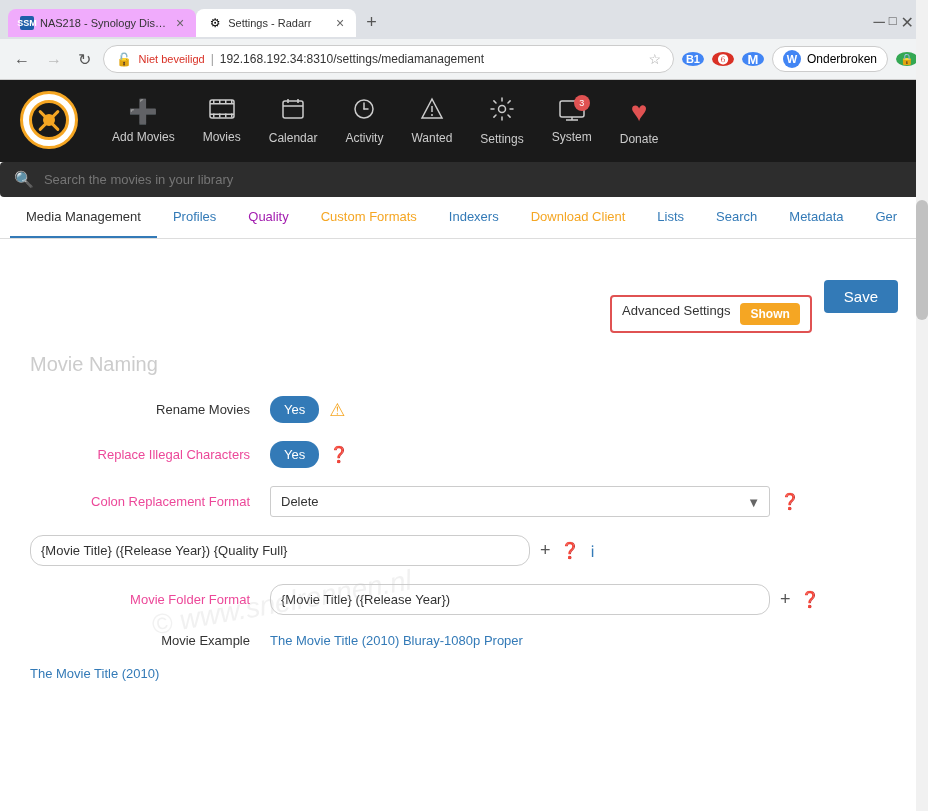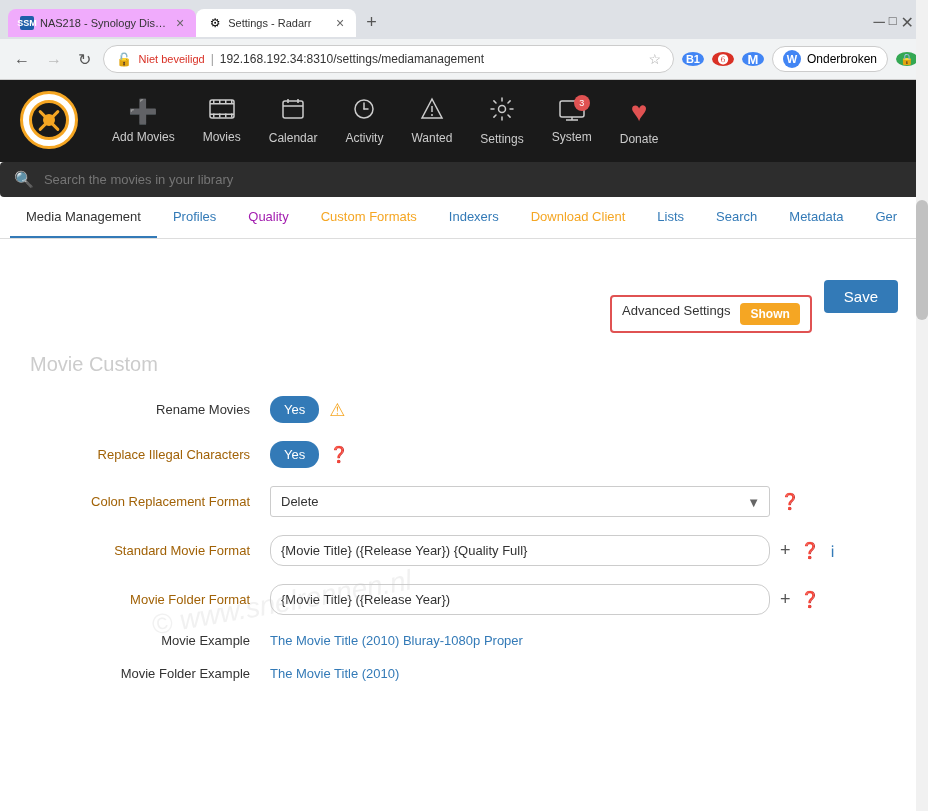--- a/index.html
+++ b/index.html
@@ -65,21 +65,21 @@
     .advanced-bar { display: flex; justify-content: flex-end; align-items: center; gap: 12px; margin-bottom: 20px; }
     .advanced-highlight { border: 2px solid #e05252; border-radius: 4px; padding: 6px 10px; display: flex; gap: 10px; margin-top: 36px; }
     .advanced-label { font-size: 13px; color: #333; }
     .shown-btn { background: #f5a623; color: #fff; border: none; border-radius: 4px; padding: 4px 10px; font-size: 12px; font-weight: bold; cursor: pointer; }
     .save-btn { background: #337ab7; color: #fff; border: none; border-radius: 4px; padding: 8px 20px; font-size: 15px; cursor: pointer; }
 
     .section-title { font-size: 20px; color: #ccc; margin-bottom: 20px; font-weight: normal; }
 
     .form-row { display: flex; align-items: center; margin-bottom: 18px; }
     .form-label { width: 240px; min-width: 240px; font-size: 13px; text-align: right; padding-right: 20px; color: #333; }
-    .form-label.orange { color: #a16207; }
+    .form-label.orange { color: #ec4899; }
     .form-control { flex: 1; display: flex; align-items: center; gap: 10px; }
 
     .btn-yes { background: #337ab7; color: #fff; border: none; border-radius: 13px; padding: 6px 14px; font-size: 13px; cursor: pointer; }
     .help-icon { color: #aaa; font-size: 16px; cursor: pointer; }
     .warn-icon { color: #f5a623; font-size: 18px; }
     .info-icon { color: #337ab7; font-size: 16px; cursor: pointer; }
 
     .select-wrap { position: relative; flex: 1; max-width: 500px; border-radius: 7px; }
     .select-wrap select { width: 100%; padding: 7px 30px 7px 10px; border: 1px solid #ccc; border-radius: 3px; font-size: 13px; appearance: none; background: #fff; color: #333; cursor: pointer; }
     .select-arrow { position: absolute; right: 10px; top: 50%; transform: translateY(-50%); color: #666; pointer-events: none; }
@@ -262,21 +262,21 @@
   <div class="settings-content">
 
     <div class="advanced-bar">
       <div class="advanced-highlight">
         <span class="advanced-label">Advanced Settings</span>
         <button class="shown-btn">Shown</button>
       </div>
       <button class="save-btn">Save</button>
     </div>
 
-    <h2 class="section-title">Movie Custom</h2>
+    <h2 class="section-title">Movie Naming</h2>
 
     <div class="watermark">© www.snelrennen.nl</div>
 
     <div class="form-row">
       <div class="form-label">Rename Movies</div>
       <div class="form-control">
         <button class="btn-yes">Yes</button>
         <span class="warn-icon">⚠</span>
       </div>
     </div>
@@ -299,21 +299,20 @@
             <option>Replace with Space Dash</option>
             <option>Smart Replace</option>
           </select>
           <span class="select-arrow">▼</span>
         </div>
         <span class="help-icon">❓</span>
       </div>
     </div>
 
     <div class="form-row">
-      <div class="form-label orange">Standard Movie Format</div>
       <div class="form-control">
         <input type="text" class="text-input" value="{Movie Title} ({Release Year}) {Quality Full}" style="">
         <span style="font-size:18px;color:#555;cursor:pointer;">+</span>
         <span class="help-icon">❓</span>
         <span class="info-icon">ℹ</span>
       </div>
     </div>
 
     <div class="form-row">
       <div class="form-label orange">Movie Folder Format</div>
@@ -325,21 +324,20 @@
     </div>
 
     <div class="form-row">
       <div class="form-label">Movie Example</div>
       <div class="form-control">
         <span class="example-val">The Movie Title (2010) Bluray-1080p Proper</span>
       </div>
     </div>
 
     <div class="form-row">
-      <div class="form-label">Movie Folder Example</div>
       <div class="form-control">
         <span class="example-val">The Movie Title (2010)</span>
       </div>
     </div>
   </div>
 </div>
 
 <div class="scrollbar">
   <div class="scrollbar-thumb"></div>
 </div>

